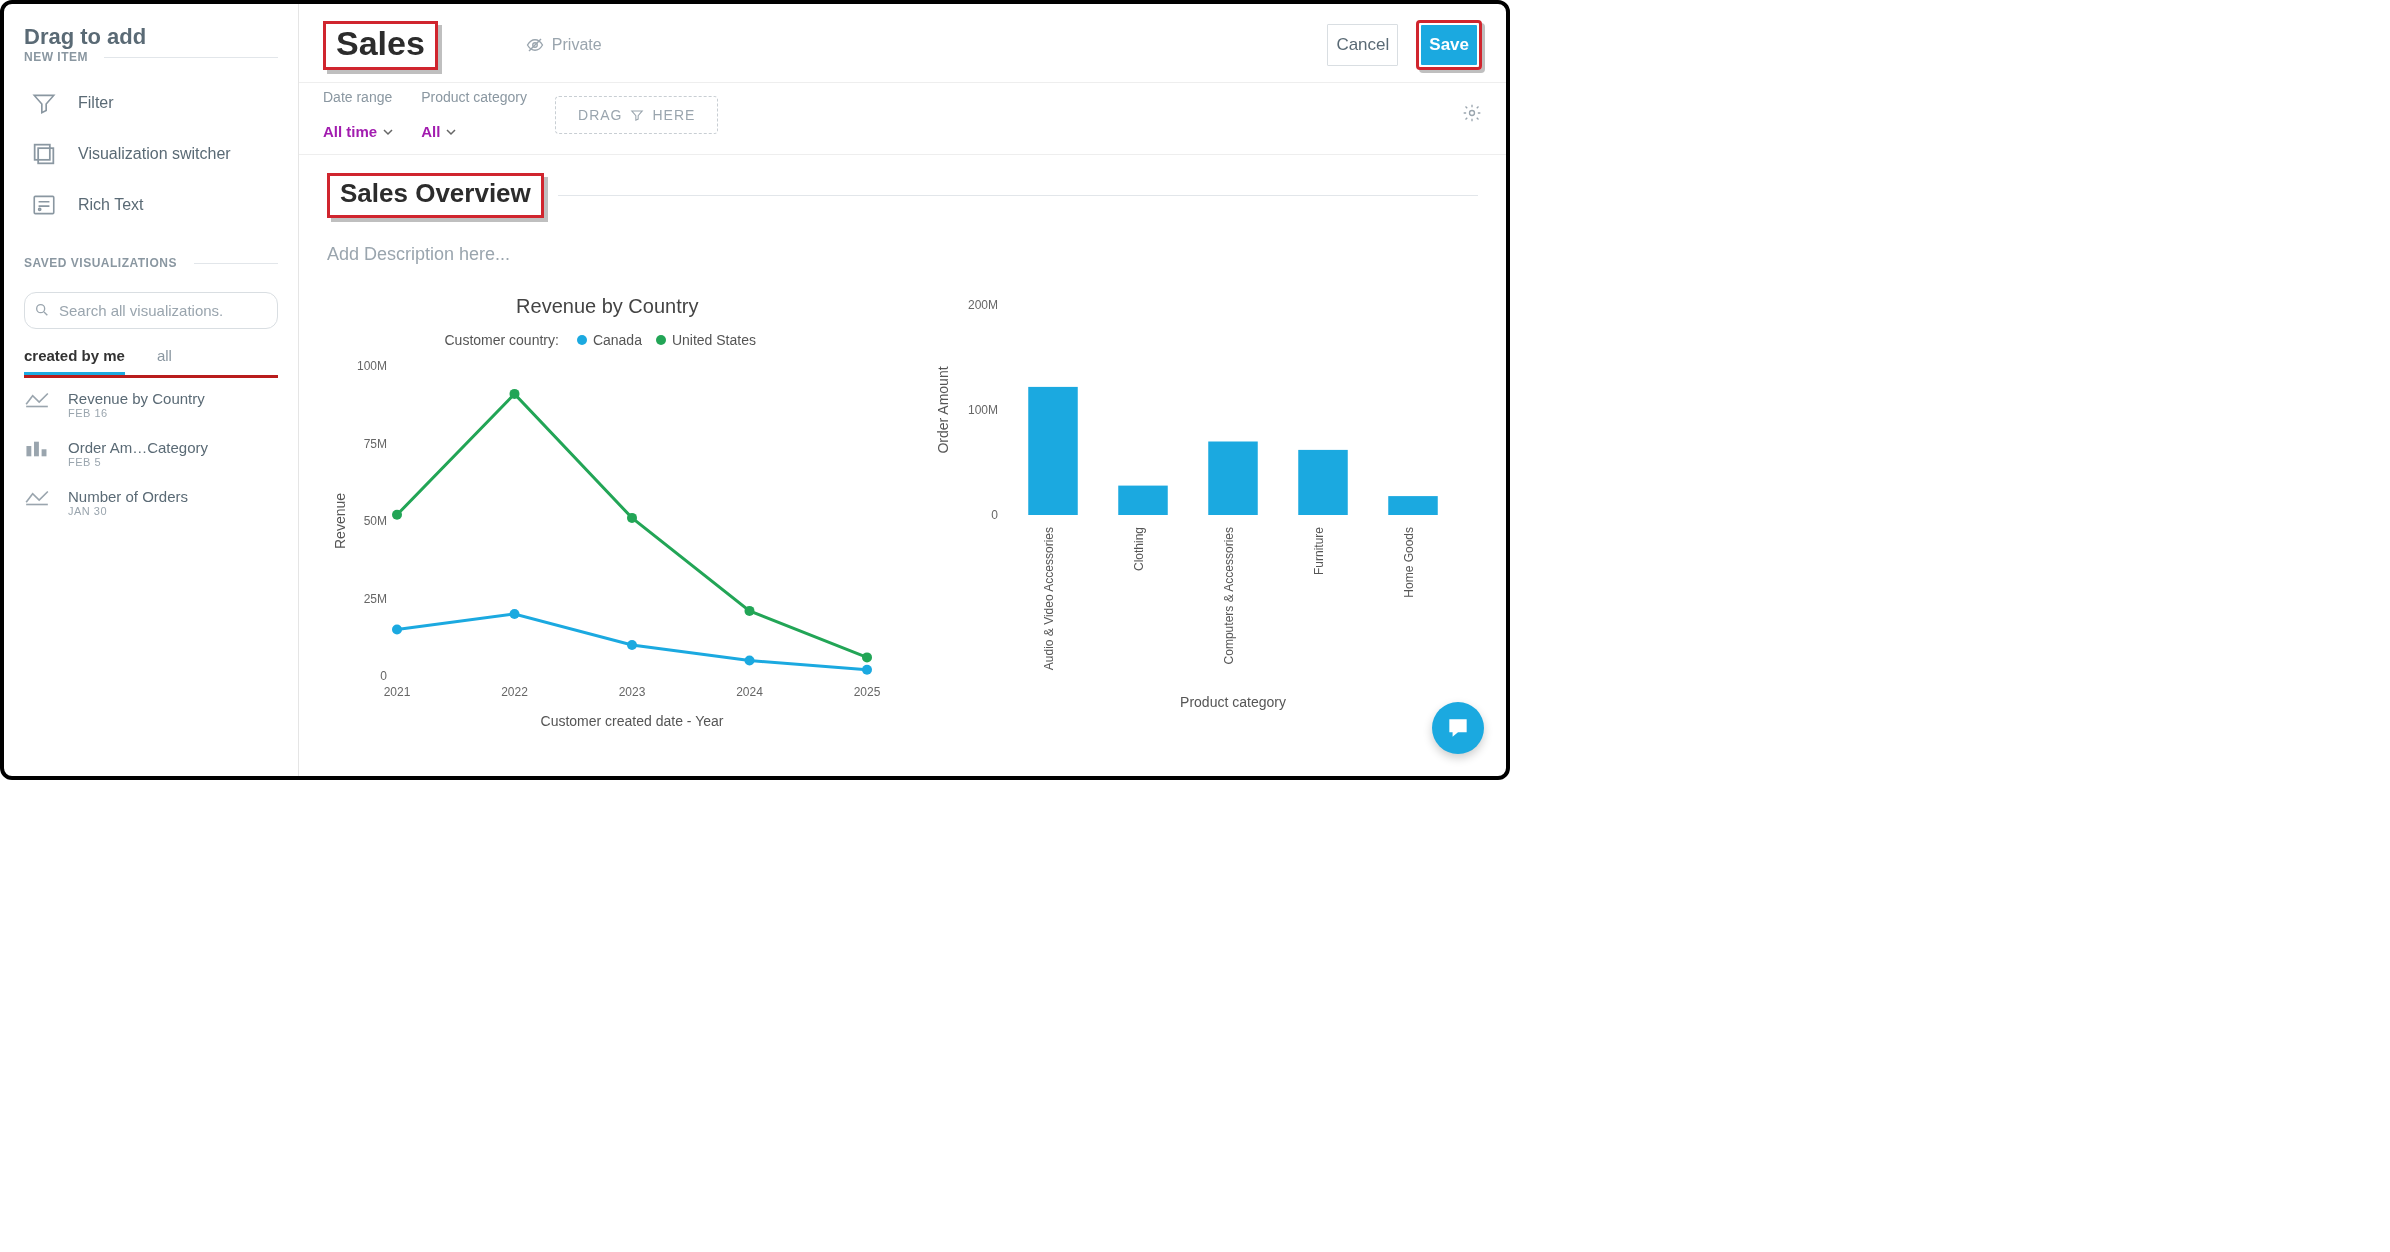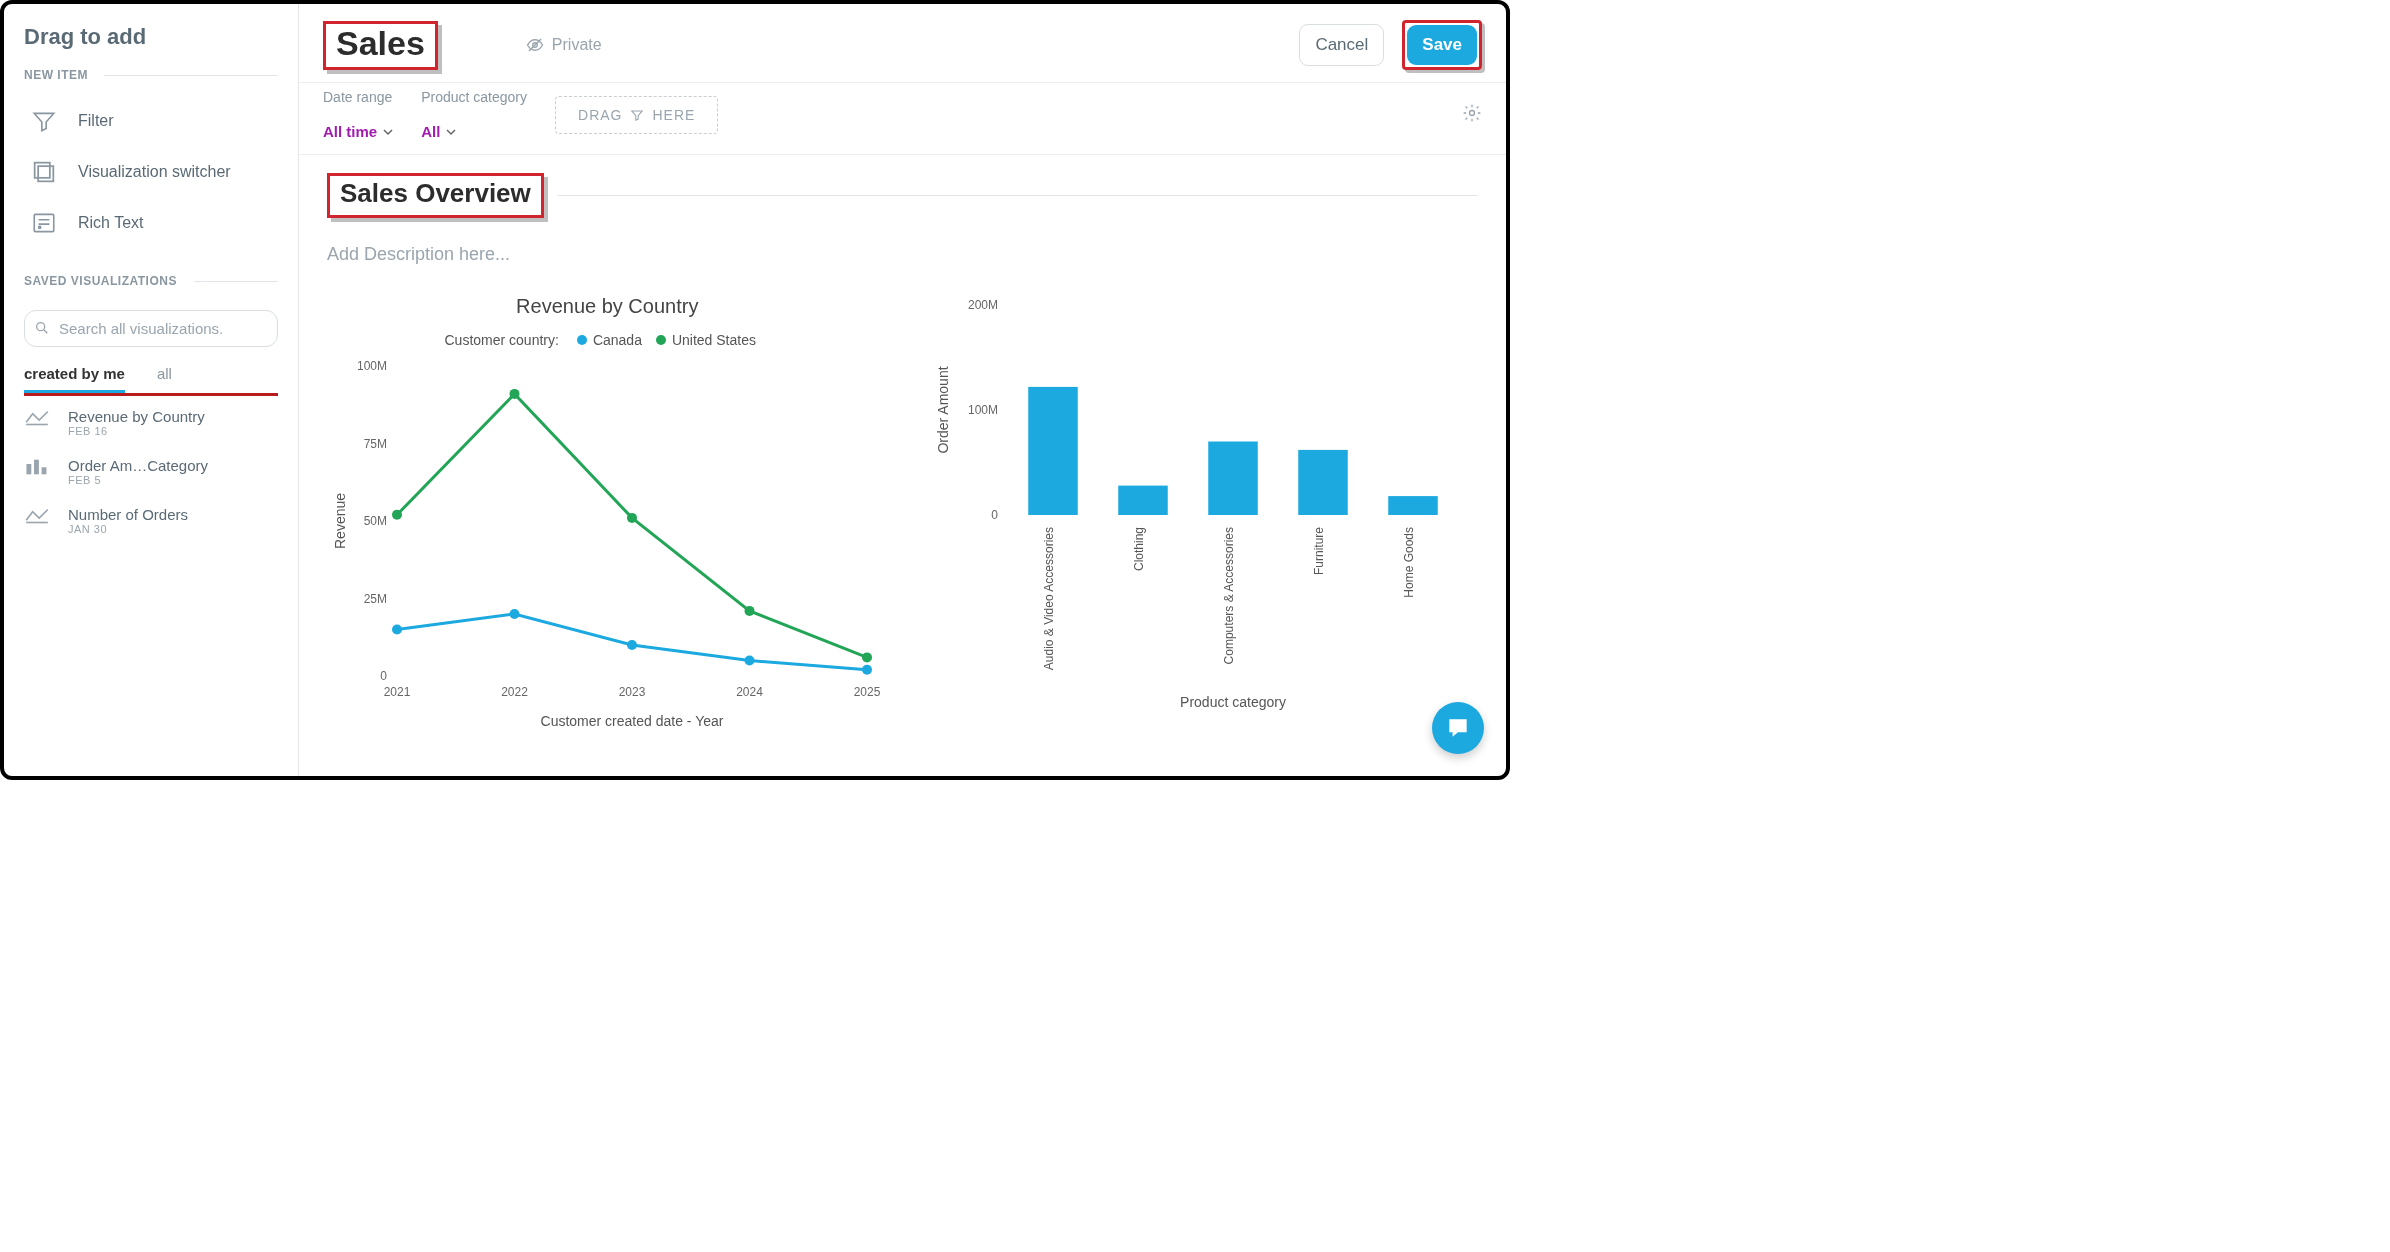--- a/index.html
+++ b/index.html
@@ -1,19 +1,19 @@
 <!DOCTYPE html>
 <html><head>
 <meta charset="utf-8">
 <style>
 * { box-sizing: border-box; margin: 0; padding: 0; }
 body { font-family: -apple-system, BlinkMacSystemFont, "Segoe UI", Helvetica, Arial, sans-serif; background: #fff; color: #333; }
 .app { display: flex; height: 780px; border: 4px solid #000; border-radius: 12px; overflow: hidden; }
 .sidebar { width: 295px; border-right: 1px solid #e5e5e5; padding: 20px; display: flex; flex-direction: column; }
-.sidebar-title { font-size: 22px; font-weight: 600; color: #5a6a75; margin-bottom: 18px; }
+.sidebar-title { font-size: 22px; font-weight: 600; color: #5a6a75; margin-bottom: 0; }
 .section-label { font-size: 12px; letter-spacing: .5px; color: #8a97a1; font-weight: 600; position: relative; margin-bottom: 14px; }
 .section-label::after { content: ""; position: absolute; top: 50%; right: 0; width: calc(100% - 80px); border-top: 1px solid #e2e6ea; }
 .section-label.saved::after { width: calc(100% - 170px); }
 .item-list { list-style: none; }
 .item { display: flex; align-items: center; gap: 18px; padding: 12px 4px; cursor: pointer; }
 .item .icon-wrap { width: 32px; display: flex; justify-content: center; }
 .item-label { font-size: 16px; color: #5a6a75; }
 .search-wrap { position: relative; margin: 8px 0 12px; }
 .search-wrap svg { position: absolute; top: 10px; left: 10px; }
 .search-input { width: 100%; padding: 9px 10px 9px 34px; border: 1px solid #d9dee2; border-radius: 12px; font-size: 15px; color: #5a6a75; }
@@ -25,21 +25,21 @@
 .saved-item .mini-icon { width: 30px; color: #9aa5ae; }
 .saved-item .name { font-size: 15px; color: #5a6a75; }
 .saved-item .date { font-size: 11px; color: #9aa5ae; letter-spacing: .5px; }
 
 .main { flex: 1; display: flex; flex-direction: column; overflow: hidden; }
 .header { display: flex; align-items: center; padding: 16px 24px 12px; gap: 18px; }
 .title-box { border: 3px solid #d0252e; box-shadow: 4px 4px 0 rgba(0,0,0,.25); padding: 0 10px 4px; }
 .title-box .title { font-size: 34px; font-weight: 700; color: #2c2c2c; }
 .privacy { display: flex; align-items: center; gap: 8px; color: #9aa5ae; font-size: 16px; margin-left: 70px; cursor: pointer; }
 .header-spacer { flex: 1; }
-.btn { padding: 10px 15px; font-size: 17px; border-radius: 9px; cursor: pointer; }
+.btn { padding: 10px 8px; font-size: 17px; border-radius: 1px; cursor: pointer; }
 .btn-cancel { background: #fff; border: 1px solid #d9dee2; color: #5a6a75; }
 .btn-save-wrap { border: 3px solid #d0252e; box-shadow: 3px 3px 0 rgba(0,0,0,.25); padding: 2px; border-radius: 4px; }
 .btn-save { background: #1ba9e0; border: none; color: #fff; font-weight: 600; }
 
 .filter-bar { display: flex; align-items: center; gap: 28px; padding: 6px 24px 14px; border-top: 1px solid #eee; border-bottom: 1px solid #eee; }
 .filter { display: flex; flex-direction: column; gap: 18px; cursor: pointer; }
 .filter .flabel { font-size: 14px; color: #8a97a1; }
 .filter .fvalue { font-size: 15px; font-weight: 600; color: #a21caf; display: flex; align-items: center; gap: 6px; }
 .drop-zone { border: 1.5px dashed #c8ced3; border-radius: 4px; padding: 10px 22px; color: #9aa5ae; font-size: 14px; letter-spacing: 1px; display: flex; align-items: center; gap: 8px; }
 .filter-bar .spacer { flex: 1; }

